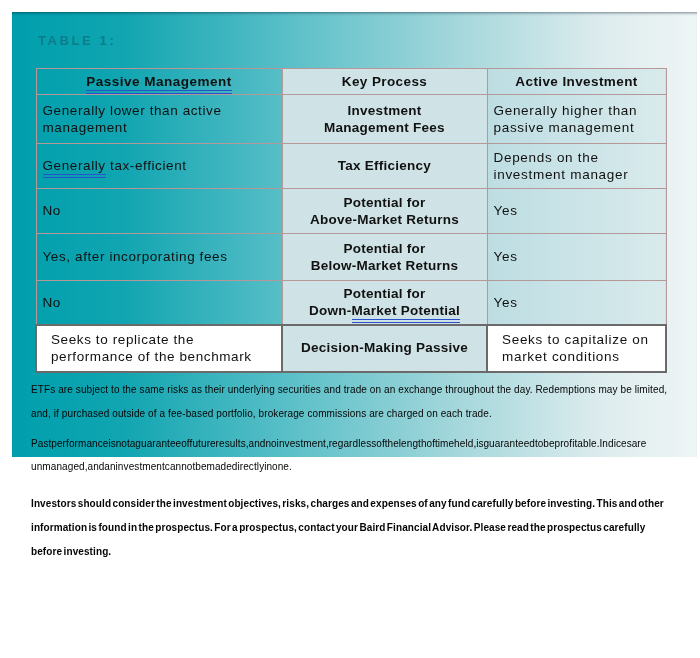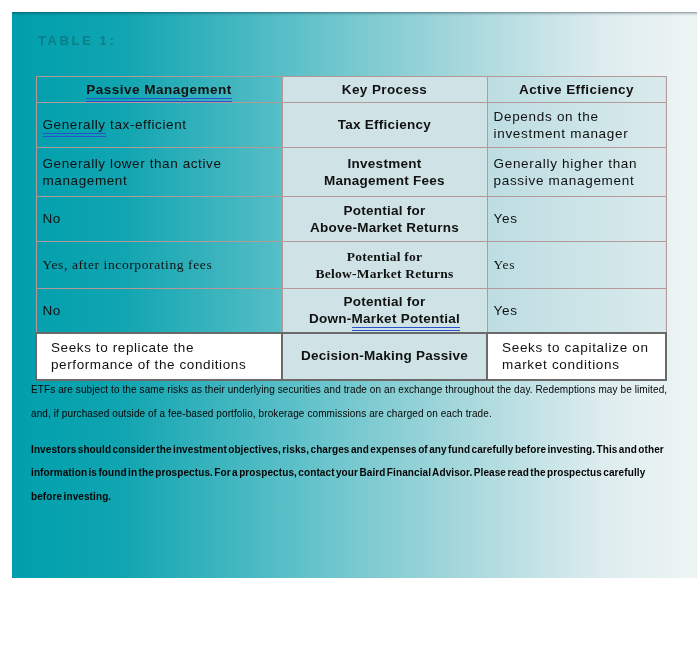--- a/index.html
+++ b/index.html
@@ -7,35 +7,35 @@
   body {
     width: 700px; height: 658px;
     background: #ffffff;
     font-family: "Liberation Sans", sans-serif;
     position: relative;
     color: #111;
   }
   .panel {
     position: absolute;
     left: 12px; top: 12px;
-    width: 685px; height: 566px;
+    width: 685px; height: 445px;
     background: linear-gradient(90deg, #009fad 0%, #10a5b1 16%, #5fc1c9 42%, #a7d8dc 66%, #ddecee 86%, #eef5f5 100%);
     box-shadow: inset 0 3px 3px -2px rgba(0, 20, 45, 0.5);
   }
   .table-label {
     position: absolute;
     left: 26px; top: 21px;
     font-size: 13px;
     font-weight: bold;
     letter-spacing: 2.6px;
     color: #0c7d87;
   }
   table.cmp {
     position: absolute;
-    left: 23px; top: 64px;
+    left: 23px; top: 56px;
     width: 630px;
     border-collapse: collapse;
     table-layout: fixed;
     border: 1px solid #8f8f8f;
   }
   table.cmp col.w1 { width: 246px; }
   table.cmp col.w2 { width: 205px; }
   table.cmp col.w3 { width: 179px; }
   table.cmp th, table.cmp td {
     border: 1px solid #b59898;
@@ -107,63 +107,63 @@
   <table class="cmp">
     <colgroup>
         <col class="w1">
         <col class="w2">
         <col class="w3">
       </colgroup>
     <thead>
       <tr style="height:26px;">
         <th class="c1"><span class="u-link">Passive Management</span></th>
         <th class="c2">Key Process</th>
-        <th class="c3">Active Efficiency</th>
+        <th class="c3">Active Investment</th>
       </tr>
     </thead>
     <tbody>
+      <tr style="height:49px;">
+        <td class="c1">
+          <div class="ln">Generally lower than active</div>
+          <div class="ln">management</div>
+        </td>
+        <td class="c2">
+          <div class="ln">Investment</div>
+          <div class="ln">Management Fees</div>
+        </td>
+        <td class="c3">
+          <div class="ln">Generally higher than</div>
+          <div class="ln">passive management</div>
+        </td>
+      </tr>
       <tr style="height:45px;">
         <td class="c1">
           <div class="ln"><span class="u-link">Generally</span><span> tax-efficient</span></div>
         </td>
         <td class="c2">
           <div class="ln">Tax Efficiency</div>
         </td>
         <td class="c3">
           <div class="ln">Depends on the</div>
           <div class="ln">investment manager</div>
         </td>
       </tr>
-      <tr style="height:49px;">
-        <td class="c1">
-          <div class="ln">Generally lower than active</div>
-          <div class="ln">management</div>
-        </td>
-        <td class="c2">
-          <div class="ln">Investment</div>
-          <div class="ln">Management Fees</div>
-        </td>
-        <td class="c3">
-          <div class="ln">Generally higher than</div>
-          <div class="ln">passive management</div>
-        </td>
-      </tr>
       <tr style="height:45px;">
         <td class="c1">
           <div class="ln">No</div>
         </td>
         <td class="c2">
           <div class="ln">Potential for</div>
           <div class="ln">Above-Market Returns</div>
         </td>
         <td class="c3">
           <div class="ln">Yes</div>
         </td>
       </tr>
-      <tr style="height:47px;font-family:Liberation Serif, serif;">
+      <tr style="height:47px;">
         <td class="c1">
           <div class="ln">Yes, after incorporating fees</div>
         </td>
         <td class="c2">
           <div class="ln">Potential for</div>
           <div class="ln">Below-Market Returns</div>
         </td>
         <td class="c3">
           <div class="ln">Yes</div>
         </td>
@@ -176,31 +176,32 @@
           <div class="ln">Potential for</div>
           <div class="ln"><span>Down-</span><span class="u-link">Market Potential</span></div>
         </td>
         <td class="c3">
           <div class="ln">Yes</div>
         </td>
       </tr>
       <tr class="last" style="height:47px;">
         <td class="c1">
           <div class="ln">Seeks to replicate the</div>
-          <div class="ln">performance of the conditions</div>
+          <div class="ln">performance of the benchmark</div>
         </td>
         <td class="c2">
           <div class="ln">Decision-Making Passive</div>
         </td>
         <td class="c3">
           <div class="ln">Seeks to capitalize on</div>
           <div class="ln">market conditions</div>
         </td>
       </tr>
     </tbody>
   </table>
 
   <div class="disclaimers">
     <p class="d1">ETFs are subject to the same risks as their underlying securities and trade on an exchange throughout the day. Redemptions may be limited, and, if purchased outside of a fee-based portfolio, brokerage commissions are charged on each trade.</p>
+    <p class="d2">Past performance is not a guarantee of future results, and no investment, regardless of the length of time held, is guaranteed to be profitable. Indices are unmanaged, and an investment cannot be made directly in one.</p>
     <p class="d3">Investors should consider the investment objectives, risks, charges and expenses of any fund carefully before investing. This and other information is found in the prospectus. For a prospectus, contact your Baird Financial Advisor. Please read the prospectus carefully before investing.</p>
   </div>
 
 </div>
 
 </body></html>

